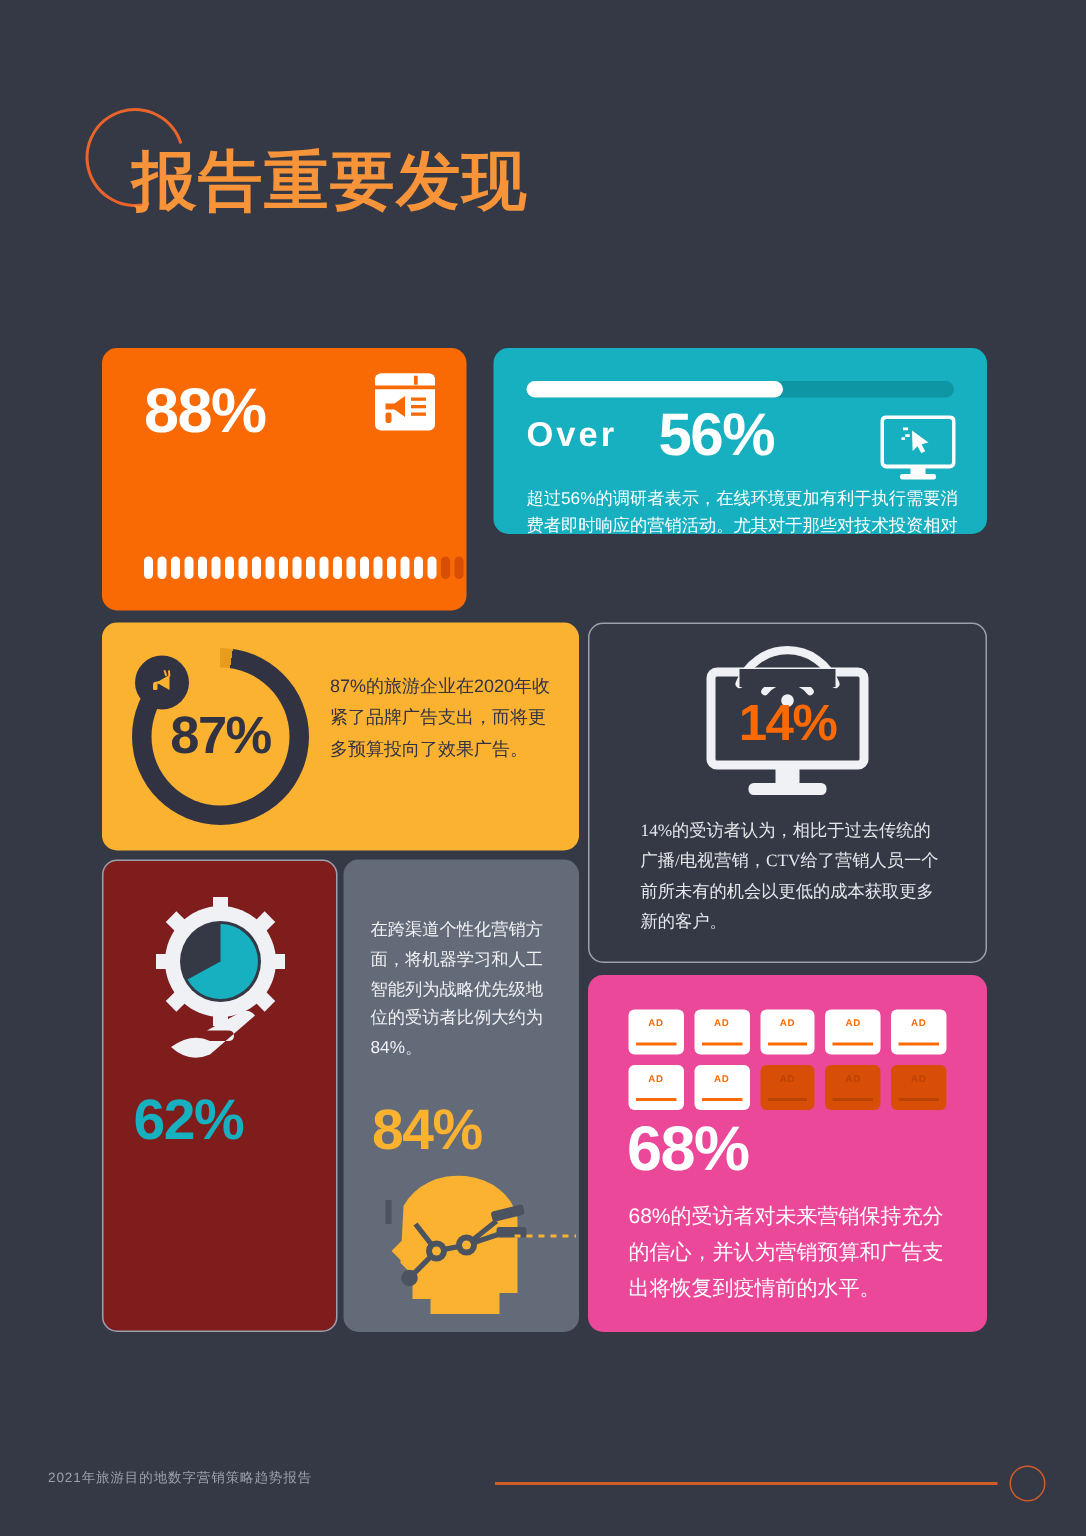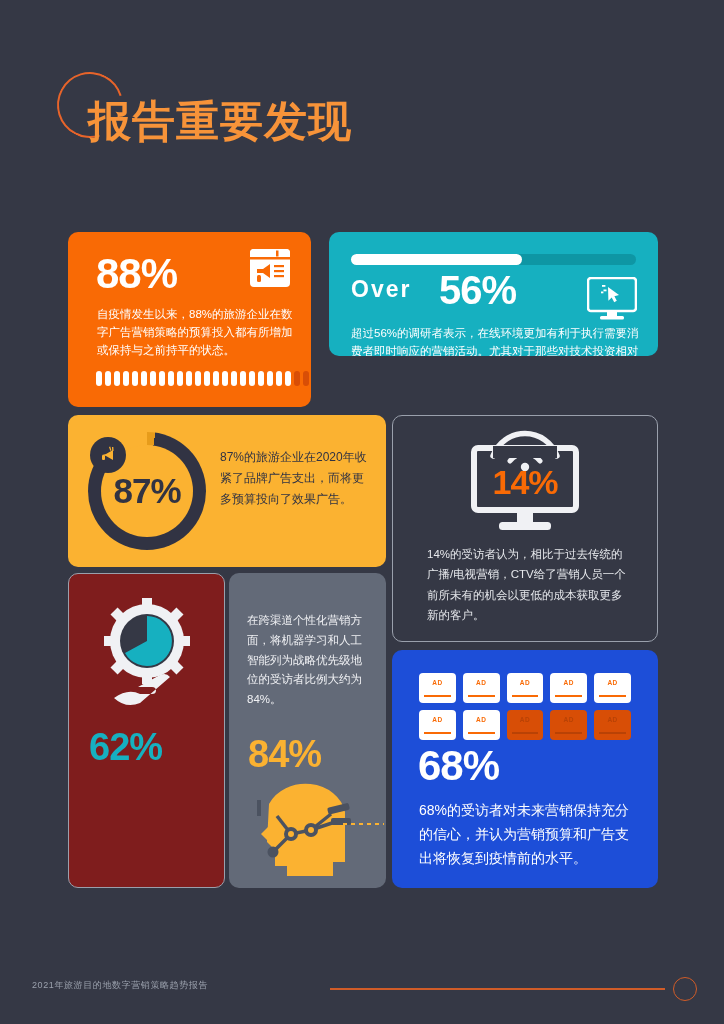--- a/index.html
+++ b/index.html
@@ -58,37 +58,37 @@
   #card-87 .badge { position: absolute; left: 2px; top: 5px; width: 36px; height: 36px; border-radius: 50%;
      background: #313343; z-index: 4; display:flex; align-items:center; justify-content:center; }
   #card-87 .desc { position: absolute; left: 152px; top: 32px; width: 152px; font-size: 12px; color: #313343; line-height: 1.75; }
 
   
   #card-14 { left: 392px; top: 415px; width: 266px; height: 227px; background: #353845;
      border: 1.5px solid #9AA0AC; }
   #card-14 .tvwrap { position: absolute; left: 50%; top: 12px; transform: translateX(-50%); width: 124px; height: 108px; }
   #card-14 .pct { position: absolute; left: 50%; top: 47px; transform: translateX(-50%);
      font-size: 34px; font-weight: bold; color: #F96A05; letter-spacing: -1px; z-index: 3; }
-  #card-14 .desc { position: absolute; left: 34px; top: 128px; width: 200px; font-size: 11.5px; color: #E6E8EC; line-height: 1.78; }
+  #card-14 .desc { position: absolute; left: 34px; top: 128px; width: 200px; font-size: 11.5px; color: #E6E8EC; line-height: 1.78; font-family: Liberation Serif, serif; }
 
   
   #card-62 { left: 68px; top: 573px; width: 157px; height: 315px; background: #7f1d1d;
      border: 1.5px solid #9AA0AC; }
   #card-62 .gearwrap { position: absolute; left: 50%; top: 22px; transform: translateX(-50%); width: 106px; height: 112px; }
   #card-62 .big { position: absolute; left: 20px; top: 152px; font-size: 38px; font-weight: bold; color: #16B0C0; letter-spacing: -1px; }
   #card-62 .desc { position: absolute; left: 21px; top: 201px; width: 114px; font-size: 11.5px; color: #E6E8EC; line-height: 1.72; }
 
   
   #card-84 { left: 229px; top: 573px; width: 157px; height: 315px; background: #636A78; }
   #card-84 .desc { position: absolute; left: 18px; top: 38px; width: 124px; font-size: 11.5px; color: #F0F1F4; line-height: 1.72; }
   #card-84 .big { position: absolute; left: 19px; top: 160px; font-size: 38px; font-weight: bold; color: #FBB231; letter-spacing: -1px; }
   #card-84 .headwrap { position: absolute; left: 10px; top: 205px; width: 145px; height: 100px; }
 
   
-  #card-68 { left: 392px; top: 650px; width: 266px; height: 238px; background: #1d4ed8; text-decoration: underline; }
+  #card-68 { left: 392px; top: 650px; width: 266px; height: 238px; background: #ec4899; text-decoration: underline; }
   .adgrid { position: absolute; left: 27px; top: 23px; width: 212px; display: grid;
      grid-template-columns: repeat(5, 1fr); gap: 7px 7px; }
   .adcard { height: 30px; border-radius: 4px; background: #ffffff; position: relative; }
   .adcard.off { background: #D84E06; }
   .adcard span { position: absolute; left: 50%; top: 6px; transform: translateX(-50%);
      font-size: 6.5px; font-weight: bold; color: #F96A05; letter-spacing: .5px;}
   .adcard.off span { color: #B94205; }
   .adcard::after { content:""; position:absolute; left: 5px; right: 5px; bottom: 6px; height: 1.6px; background: #F96A05; }
   .adcard.off::after { background: #B94205; }
   #card-68 .big { position: absolute; left: 26px; top: 92px; font-size: 42px; font-weight: bold; color: #fff; letter-spacing: -1px;}
@@ -117,21 +117,20 @@
       <rect x="1" y="1" width="40" height="38" rx="4" fill="#fff"></rect>
       <rect x="1" y="1" width="40" height="9" rx="4" fill="#fff"></rect>
       <rect x="1" y="9" width="40" height="2.5" fill="#F96A05"></rect>
       <rect x="27" y="2.5" width="2.5" height="6" fill="#F96A05"></rect>
       <path d="M8 21 l6 0 l7-5 l0 14 l-7-5 l-6 0 z" fill="#F96A05"></path>
       <rect x="8" y="27" width="4" height="7" rx="1.5" fill="#F96A05"></rect>
       <rect x="25" y="17" width="10" height="2.2" fill="#F96A05"></rect>
       <rect x="25" y="22" width="10" height="2.2" fill="#F96A05"></rect>
       <rect x="25" y="27" width="10" height="2.2" fill="#F96A05"></rect>
     </svg>
-    <div class="desc">自疫情发生以来，88%的旅游企业在数字广告营销策略的预算投入都有所增加或保持与之前持平的状态。</div>
     <div class="barstrip">
         <i></i>
         <i></i>
         <i></i>
         <i></i>
         <i></i>
         <i></i>
         <i></i>
         <i></i>
         <i></i>

